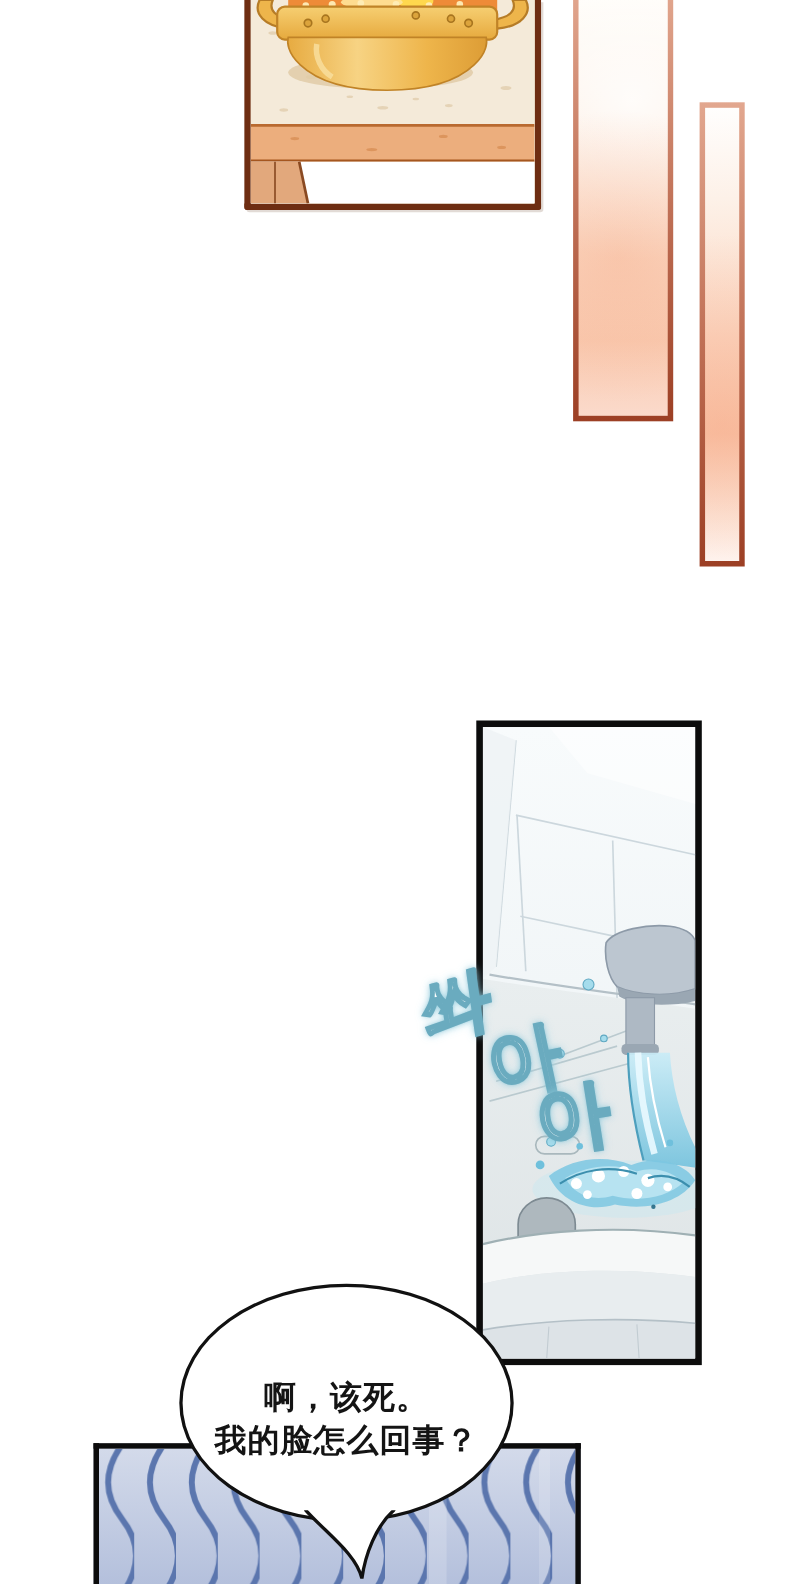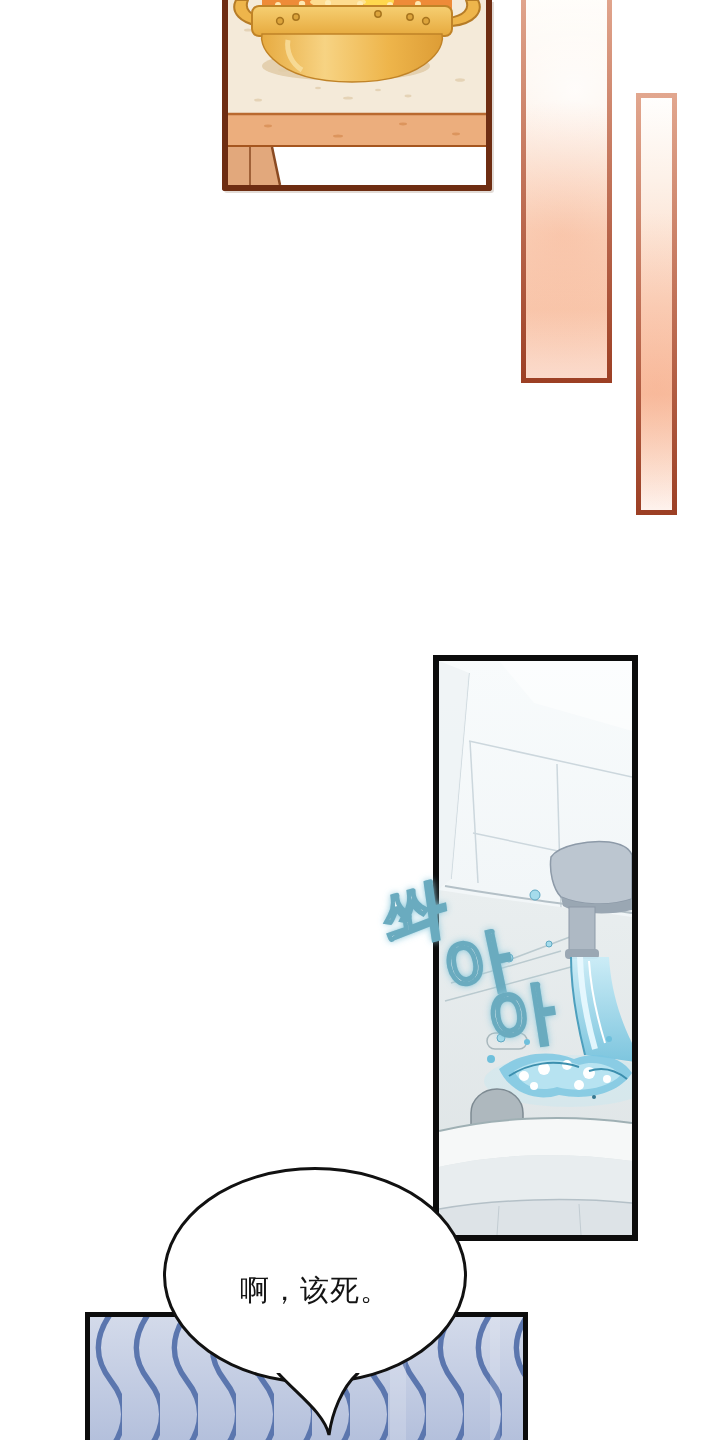--- a/index.html
+++ b/index.html
@@ -42,21 +42,21 @@
 
   
   .wave-panel{position:absolute;left:85px;top:1312px;width:433px;height:128px;
     border:5px solid #0c0c0c;border-bottom:none;z-index:2;background:#ccd4e7;}
   .wave-panel svg{display:block;}
 
   
   .speech-bubble{position:absolute;left:163px;top:1167px;width:298px;height:211px;
     background:#ffffff;border:3px solid #111111;border-radius:50%;z-index:6;
     display:flex;align-items:center;justify-content:center;text-align:center;}
-  .speech-bubble .txt{font-size:29px;line-height:39px;font-weight:normal;color:#141414;
+  .speech-bubble .txt{font-size:29px;line-height:39px;font-weight:bold;color:#141414;
     letter-spacing:1px;white-space:nowrap;margin-top:30px;}
   .bubble-tail{position:absolute;left:276px;top:1373px;z-index:7;}
 </style>
 </head>
 <body>
 
 <div class="page">
 
   <div class="kitchen-panel">
     <svg width="258" height="185" viewBox="0 0 258 185">
@@ -271,19 +271,20 @@
       <rect x="0" y="0" width="433" height="123" fill="url(#wavebg)"></rect>
       <rect x="0" y="0" width="433" height="123" fill="url(#wv)"></rect>
       <rect x="300" y="0" width="16" height="123" fill="#ffffff" opacity="0.18"></rect>
       <rect x="400" y="0" width="10" height="123" fill="#ffffff" opacity="0.15"></rect>
     </svg>
   </div>
 
   <div class="speech-bubble">
     <div class="txt">
       <div>啊，该死。</div>
+      <div>我的脸怎么回事？</div>
     </div>
   </div>
   <svg class="bubble-tail" width="84" height="64" viewBox="0 0 84 64">
     <path d="M2,0 C22,22 48,40 53,62 C56,40 66,14 82,0" fill="#ffffff" stroke="#111111" stroke-width="3" stroke-linecap="round"></path>
   </svg>
 
 </div>
 
 </body></html>

